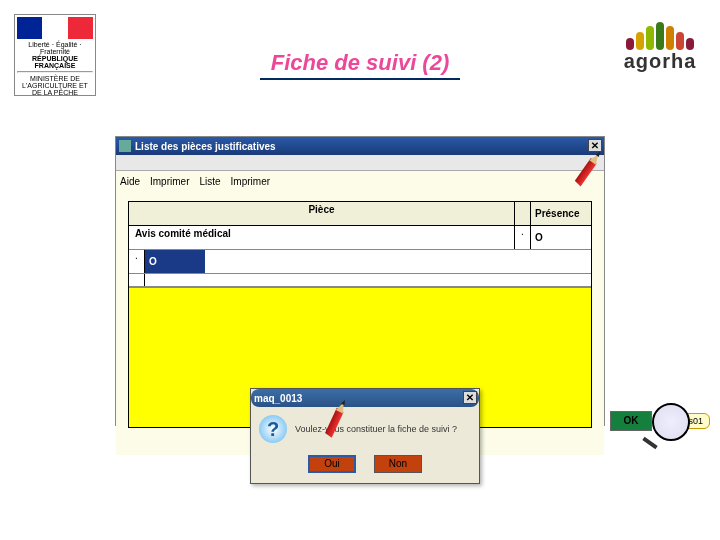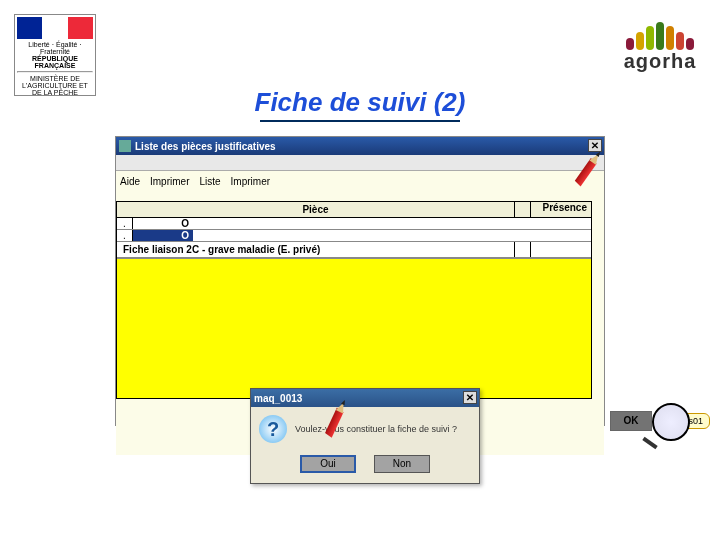--- a/index.html
+++ b/index.html
@@ -56,25 +56,24 @@
     font-weight: bold;
     color: #333;
     letter-spacing: 1px;
   }
   .page-title {
     position: absolute;
     left: 0;
     right: 0;
     top: 50px;
     text-align: center;
-    font-size: 26px;
+    font-size: 22px;
     font-weight: bold;
     font-style: italic;
-    color: #1d4ed8;
-    margin-top: 37px;
+    color: #ec4899;
   }
   .page-title::after {
     content: "";
     display: block;
     width: 200px;
     height: 2px;
     background: #002b5c;
     margin: 2px auto 0;
   }
   .app-window {
@@ -128,34 +127,34 @@
     gap: 10px;
   }
   .menubar span { cursor: default; margin-top: 37px; }
   .content-area {
     background: #fcfce8;
     padding: 0;
     height: calc(100% - 34px);
     position: relative;
   }
   .table-wrap {
-    margin: 30px 12px 0 0;
+    margin: 30px 12px 0 12px;
     border: 1px solid #000;
     background: #fff;
   }
   .table-header {
     display: flex;
     background: #f0f0d8;
     border-bottom: 1px solid #000;
     font-size: 10px;
     font-weight: bold;
   }
   .col-piece { flex: 1; padding: 2px 6px; border-right: 1px solid #000; text-align: center; }
   .col-dot   { width: 16px; border-right: 1px solid #000; text-align: center; }
-  .col-pres  { width: 60px; padding: 0 4px; text-align: right; }
+  .col-pres  { width: 60px; padding: 6px 4px; text-align: left; }
   .table-row {
     display: flex;
     font-size: 10px;
     font-weight: bold;
     border-bottom: 1px solid #888;
     background: #fff;
   }
   .table-row .col-piece { font-weight: bold; text-align: left; }
   .table-row .col-dot { font-weight: normal; }
   .table-row.selected .col-pres {
@@ -166,21 +165,21 @@
     background: #ffff00;
     height: 140px;
     border-top: 1px solid #888;
   }
   .ok-button {
     position: absolute;
     right: -48px;
     bottom: -6px;
     width: 42px;
     height: 20px;
-    background: #737373;
+    background: #15803d;
     border: 1px solid #666;
     font-size: 10px;
     font-weight: bold;
     text-align: center;
     line-height: 18px;
   }
   .magnifier {
     position: absolute;
     right: -86px;
     bottom: -16px;
@@ -217,20 +216,21 @@
     left: 250px;
     top: 388px;
     width: 230px;
     background: #ece9d8;
     border: 1px solid #555;
     box-shadow: 2px 2px 4px rgba(0,0,0,0.3);
     z-index: 5;
   }
   .dialog .titlebar {
     background: linear-gradient(#3b6ea5, #2a5288);
+    border-radius: 8px;
   }
   .dialog-body {
     display: flex;
     align-items: center;
     padding: 8px;
     gap: 8px;
     font-size: 9px;
     color: #333;
   }
   .question-icon {
@@ -245,23 +245,23 @@
     line-height: 28px;
     flex-shrink: 0;
   }
   .dialog-buttons {
     display: flex;
     justify-content: center;
     gap: 18px;
     padding: 4px 0 10px;
   }
   .dlg-btn {
-    width: 56px;
+    width: 48px;
     height: 18px;
-    background: #a3a3a3;
+    background: #c2410c;
     border: 1px solid #555;
     font-size: 10px;
     text-align: center;
     line-height: 16px;
   }
   .dlg-btn.primary { border: 2px solid #2a5aa8; line-height: 14px; }
   .pencil {
     position: absolute;
     width: 36px;
     height: 8px;
@@ -342,29 +342,29 @@
     <span>Imprimer</span>
   </div>
   <div class="content-area">
     <div class="table-wrap">
       <div class="table-header">
         <div class="col-piece">Pièce</div>
         <div class="col-dot"></div>
         <div class="col-pres">Présence</div>
       </div>
       <div class="table-row">
+        <div class="col-piece">Avis comité médical</div>
         <div class="col-dot">.</div>
         <div class="col-pres">O</div>
       </div>
       <div class="table-row selected">
         <div class="col-dot">.</div>
         <div class="col-pres">O</div>
       </div>
       <div class="table-row">
-        <div class="col-piece">Fiche liaison 2C - grave maladie (E. privé)</div>
         <div class="col-dot"></div>
         <div class="col-pres"></div>
       </div>
       <div class="yellow-body"></div>
     </div>
   </div>
   <div class="ok-button">OK</div>
   <div class="magnifier"></div>
   <div class="sp-label">sp_pcs01</div>
 </div>

